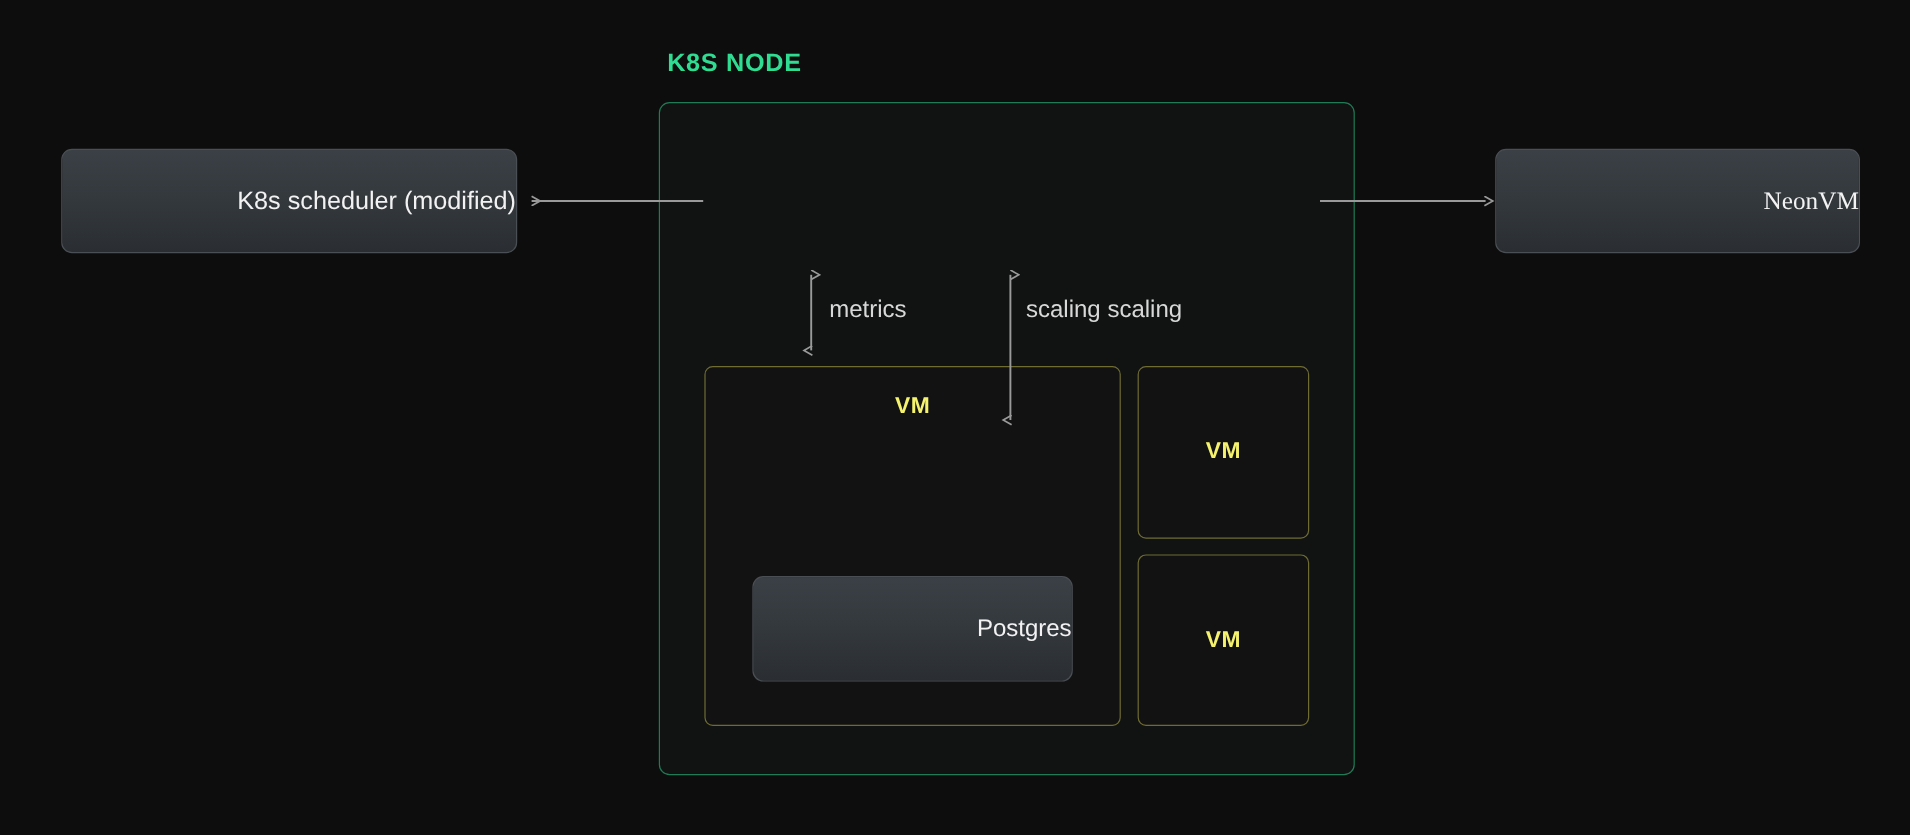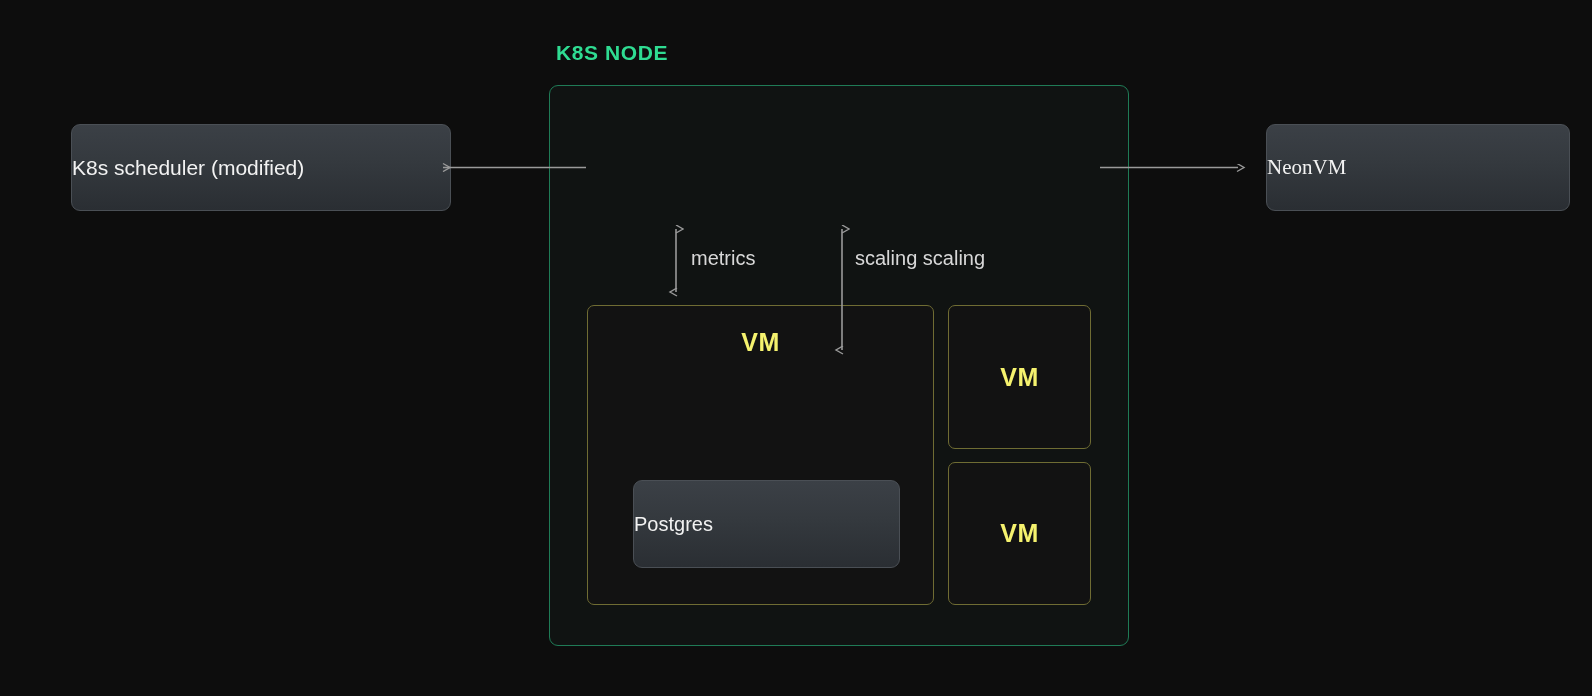--- a/index.html
+++ b/index.html
@@ -45,24 +45,23 @@
   }
 
   
   .comp-box {
     position: absolute;
     border: 1px solid #4a4f55;
     border-radius: 9px;
     background: linear-gradient(180deg, #3b4046 0%, #34393e 45%, #2a2e33 100%);
     display: flex;
     align-items: center;
-    justify-content: flex-start;
+    justify-content: flex-end;
     color: #f2f2f2;
     font-size: 21px;
-    margin-left: 20px;
   }
 
   #box-scheduler {
     left: 51px;
     top: 124px;
     width: 380px;
     height: 87px;
   }
 
   #box-agent {
@@ -82,21 +81,21 @@
 
   #box-informant {
     left: 627px;
     top: 366px;
     width: 267px;
     height: 88px;
     font-size: 20px;
   }
 
   #box-postgres {
-    left: 613px;
+    left: 627px;
     top: 480px;
     width: 267px;
     height: 88px;
     font-size: 20px;
   }
 
   
   .vm-box {
     position: absolute;
     border: 1px solid #6f6c33;
@@ -120,21 +119,21 @@
 
   #vm-small-2 {
     left: 948px;
     top: 462px;
     width: 143px;
     height: 143px;
   }
 
   .vm-label {
     color: #f5f26e;
-    font-size: 25px;
+    font-size: 19px;
     font-weight: bold;
     letter-spacing: 0.4px;
   }
 
   #vm-main .vm-label {
     position: absolute;
     top: 22px;
     left: 0;
     width: 100%;
     text-align: center;

